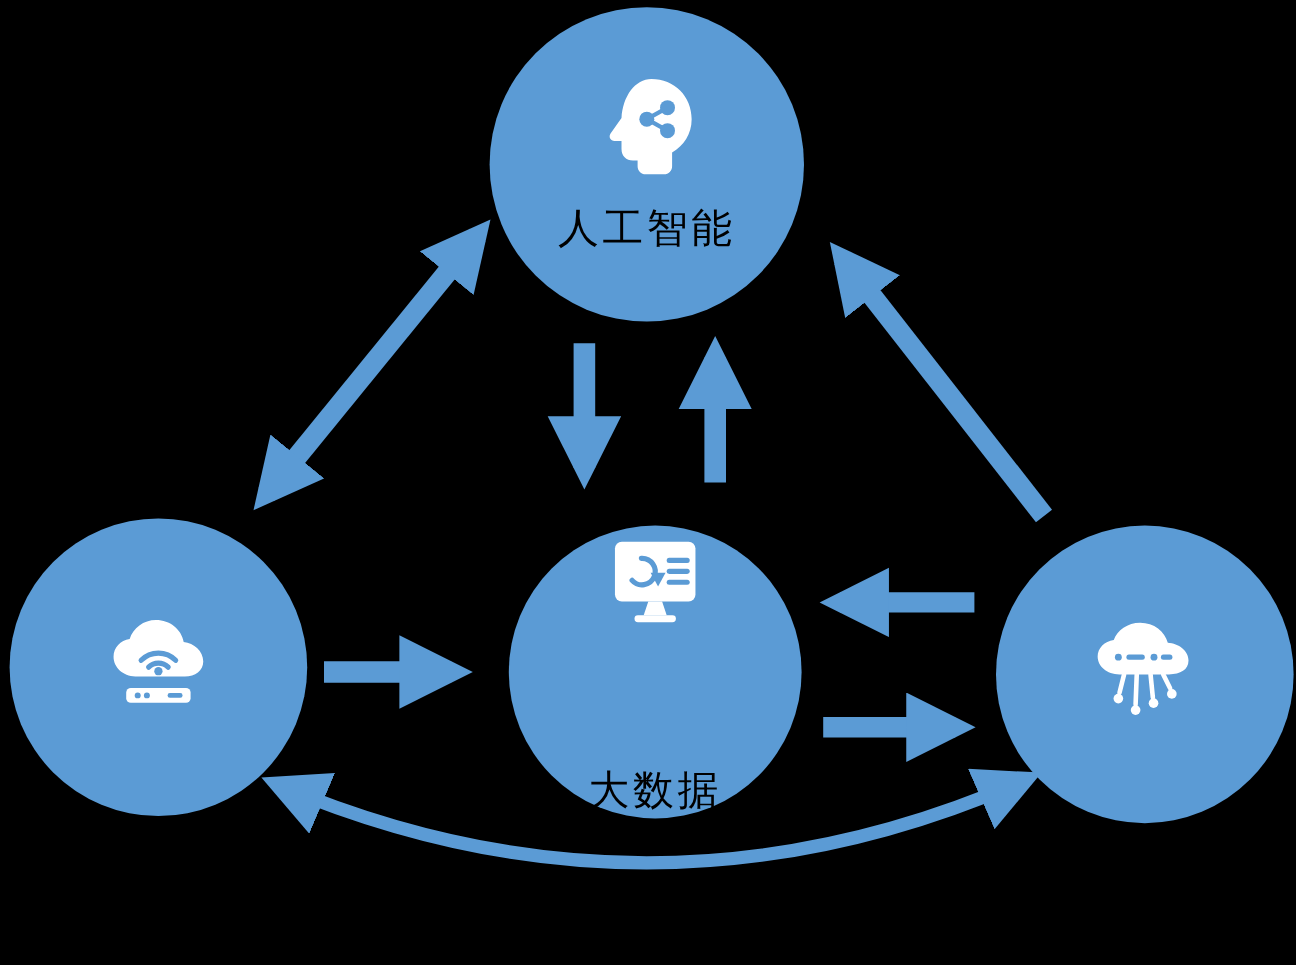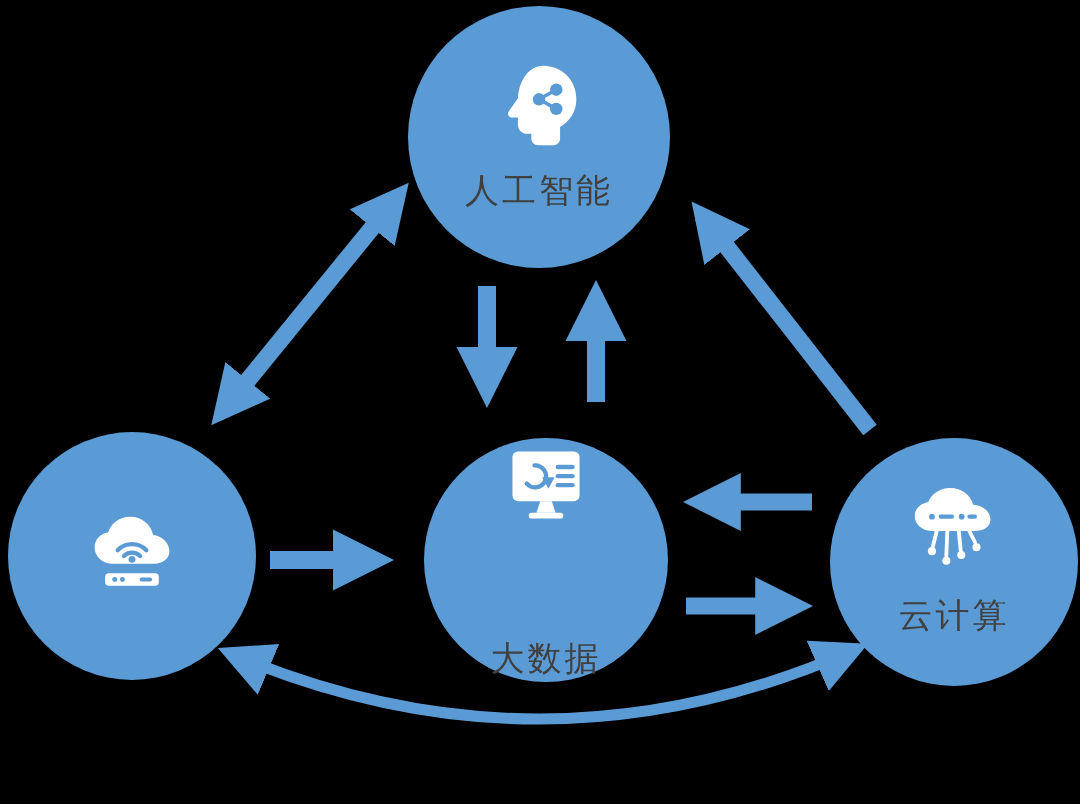--- a/index.html
+++ b/index.html
@@ -19,21 +19,21 @@
     align-items: center;
     justify-content: center;
     gap: 16px;
   }
   #node-ai      { left: 408px; top: 6px;   width: 262px; height: 262px; }
   #node-iot     { left: 8px;   top: 432px; width: 248px; height: 248px; }
   #node-bigdata { left: 424px; top: 438px; width: 244px; height: 244px; justify-content: space-between; }
   #node-cloud   { left: 830px; top: 438px; width: 248px; height: 248px; }
   .node .icon { width: 92px; height: 92px; display: block; }
   .node .label {
-    color: #404040;
+    color: #000000;
     font-size: 34px;
     letter-spacing: 3px;
     font-weight: 400;
     white-space: nowrap;
   }
   svg.arrows { position: absolute; left: 0; top: 0; }
 </style>
 </head>
 <body>
 
@@ -112,14 +112,13 @@
     <rect x="62" y="30.8" width="10" height="4.4" rx="2.2" fill="#5b9bd5"></rect>
     <path d="M30 48 L26 64" stroke="#ffffff" stroke-width="4" stroke-linecap="round" fill="none"></path>
     <circle cx="25" cy="69" r="4.2" fill="#ffffff"></circle>
     <path d="M41 48 L40 74" stroke="#ffffff" stroke-width="4" stroke-linecap="round" fill="none"></path>
     <circle cx="40" cy="79" r="4.2" fill="#ffffff"></circle>
     <path d="M53 48 L55 68" stroke="#ffffff" stroke-width="4" stroke-linecap="round" fill="none"></path>
     <circle cx="55.6" cy="73" r="4.2" fill="#ffffff"></circle>
     <path d="M64 48 L70 60" stroke="#ffffff" stroke-width="4" stroke-linecap="round" fill="none"></path>
     <circle cx="71.5" cy="65" r="4.2" fill="#ffffff"></circle>
   </svg>
-  <div class="label">云计算</div>
 </div>
 
 </body></html>

